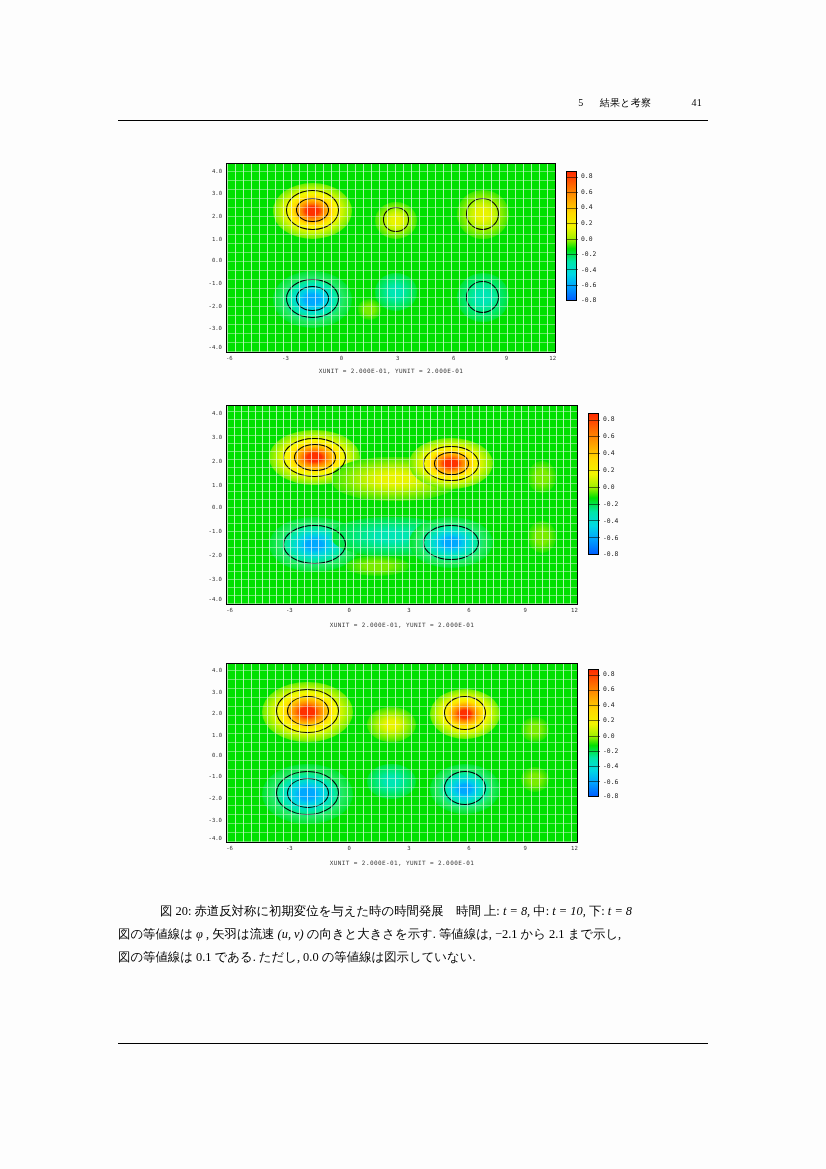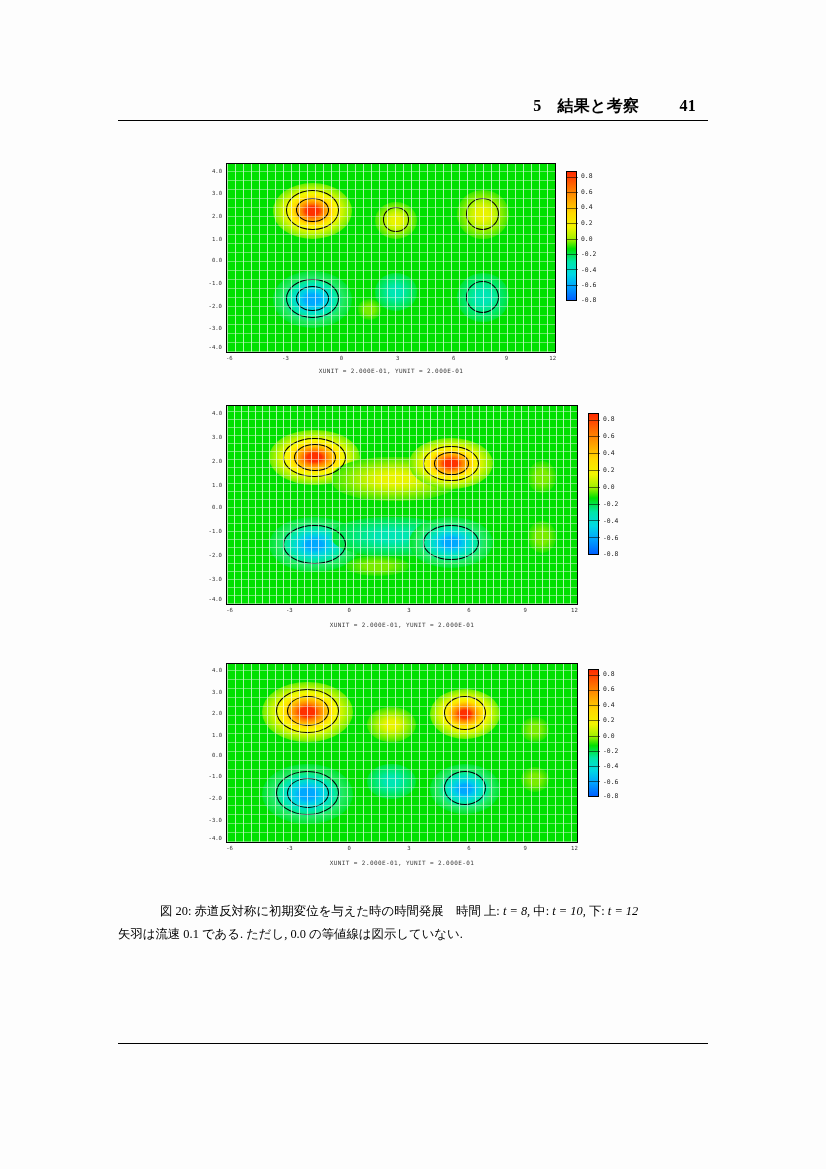--- a/index.html
+++ b/index.html
@@ -33,24 +33,24 @@
   .header-line {
     position: absolute;
     top: 24px;
     left: 0;
     width: 590px;
     height: 1px;
     background: #000;
   }
   .header-text {
     position: absolute;
-    right: 12px;
+    right: 6px;
     top: 0;
-    font-size: 16px;
-    font-weight: bold;
+    font-size: 10px;
+    font-weight: normal;
     letter-spacing: 0.3px;
     white-space: nowrap;
   }
   .header-sec-num { margin-right: 16px; }
   .header-sec-title { margin-right: 40px; }
   .header-page-num { }
 
   
   .figure-block {
     position: absolute;
@@ -528,21 +528,29 @@
   </div>
 
   <div class="caption">
     <div class="cap-line cap-line-1">
       <span class="lbl">図 20:</span>
       <span>赤道反対称に初期変位を与えた時の時間発展　時間 上:</span>
       <span class="it">t = 8,</span>
       <span>中:</span>
       <span class="it">t = 10,</span>
       <span>下:</span>
-      <span class="it">t = 12</span>
+      <span class="it">t = 8</span>
     </div>
     <div class="cap-line">
-      <span>矢羽は流速 0.1 である. ただし, 0.0 の等値線は図示していない.</span>
+      <span>図の等値線は</span>
+      <span class="it">φ</span>
+      <span>, 矢羽は流速</span>
+      <span class="it">(u, v)</span>
+      <span>の向きと大きさを示す. 等値線は,</span>
+      <span>−2.1 から 2.1 まで示し,</span>
+    </div>
+    <div class="cap-line">
+      <span>図の等値線は 0.1 である. ただし, 0.0 の等値線は図示していない.</span>
     </div>
   </div>
 
   <div class="footer-line"></div>
 </div>
 
 </body></html>

